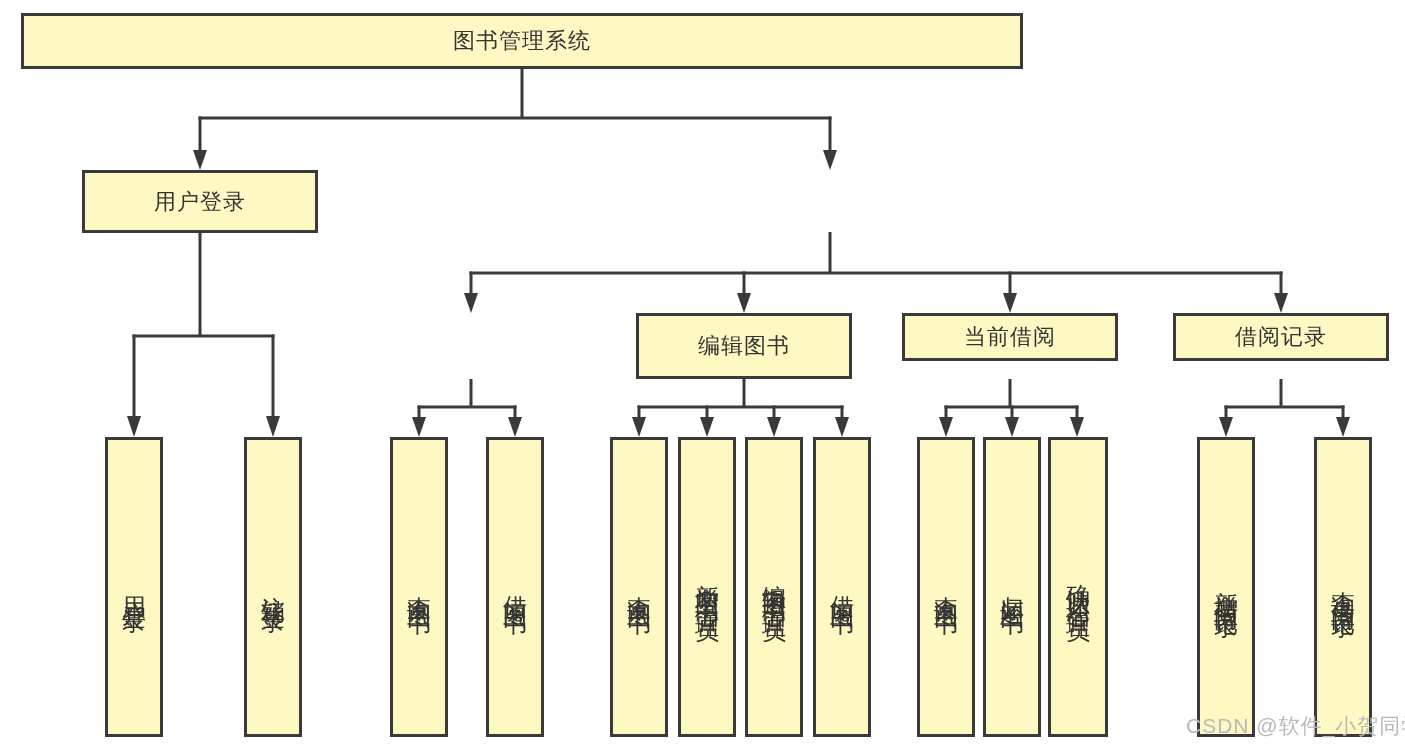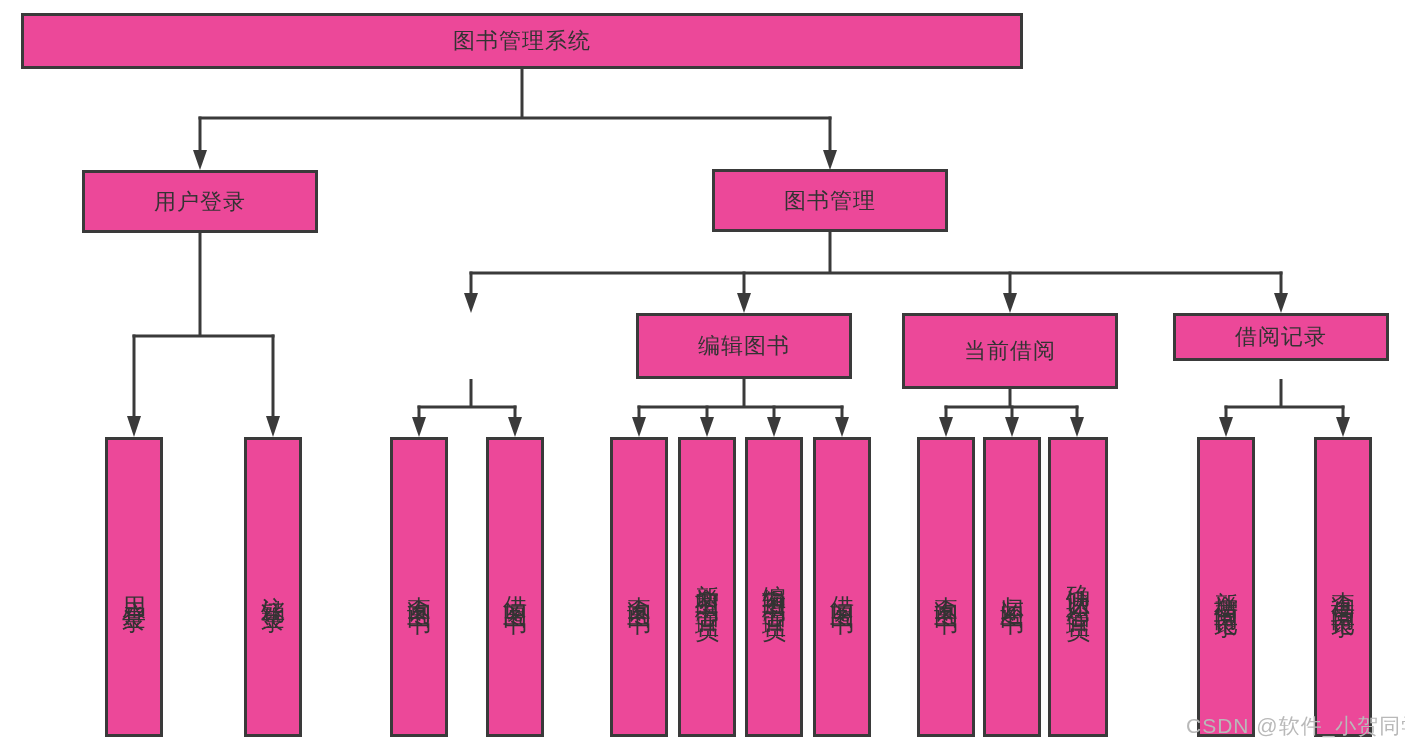--- a/index.html
+++ b/index.html
@@ -6,21 +6,21 @@
   * { box-sizing:border-box; }
   body { margin:0; background:var(--bg); }
   .canvas {
     position:relative; width:1405px; height:747px; background:var(--bg);
     overflow:hidden; font-family:"Liberation Sans", sans-serif;
   }
   svg.connectors { position:absolute; left:0; top:0; }
   svg.connectors line { stroke:var(--line); stroke-width:3; }
   svg.connectors polygon { fill:var(--line); }
   .box {
-    position:absolute; background:#ec4899; border:3px solid var(--line);
+    position:absolute; background:#fef9c3; border:3px solid var(--line);
     display:flex; align-items:center; justify-content:center; color:var(--text);
   }
   .hbox { font-size:22px; letter-spacing:1px; }
   .vbox span {
     writing-mode:vertical-rl; text-orientation:mixed;
     font-size:24px; letter-spacing:5px; line-height:1; color:var(--text);
   }
   .watermark {
     position:absolute; left:1186px; top:712px; z-index:5;
     font-size:21px; color:var(--wm); white-space:nowrap; letter-spacing:1px;
@@ -107,28 +107,25 @@
     </g>
   </svg>
 
   <div class="box hbox" style="left:21px;top:13px;width:1002px;height:56px">
     <span>图书管理系统</span>
   </div>
 
   <div class="box hbox" style="left:82px;top:170px;width:236px;height:63px">
     <span>用户登录</span>
   </div>
-  <div class="box hbox" style="left:712px;top:169px;width:236px;height:63px">
-    <span>图书管理</span>
-  </div>
 
   <div class="box hbox" style="left:636px;top:313px;width:216px;height:66px">
     <span>编辑图书</span>
   </div>
-  <div class="box hbox" style="left:902px;top:313px;width:216px;height:76px">
+  <div class="box hbox" style="left:902px;top:313px;width:216px;height:48px">
     <span>当前借阅</span>
   </div>
   <div class="box hbox" style="left:1173px;top:313px;width:216px;height:48px">
     <span>借阅记录</span>
   </div>
 
   <div class="box vbox" style="left:105px;top:437px;width:58px;height:300px">
     <span>用户登录</span>
   </div>
   <div class="box vbox" style="left:244px;top:437px;width:58px;height:300px">

